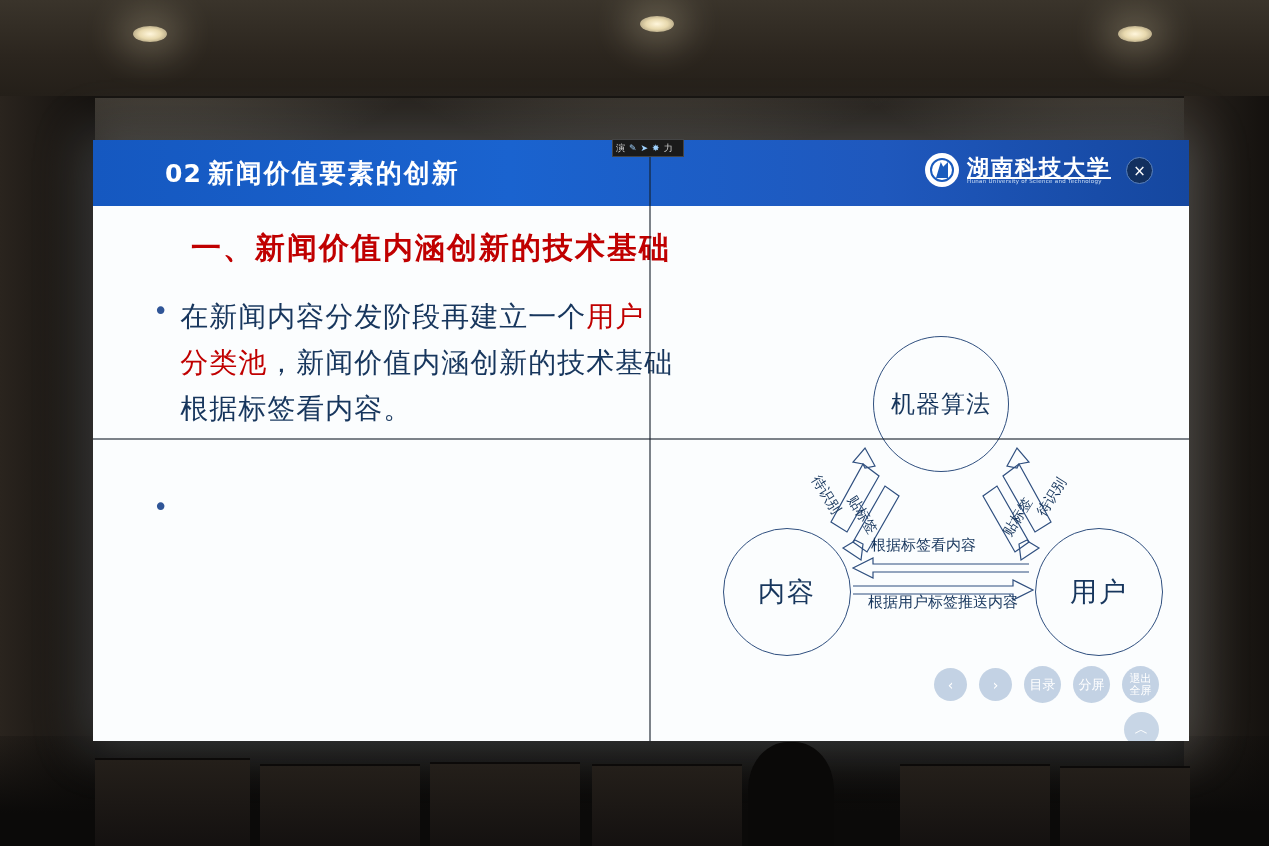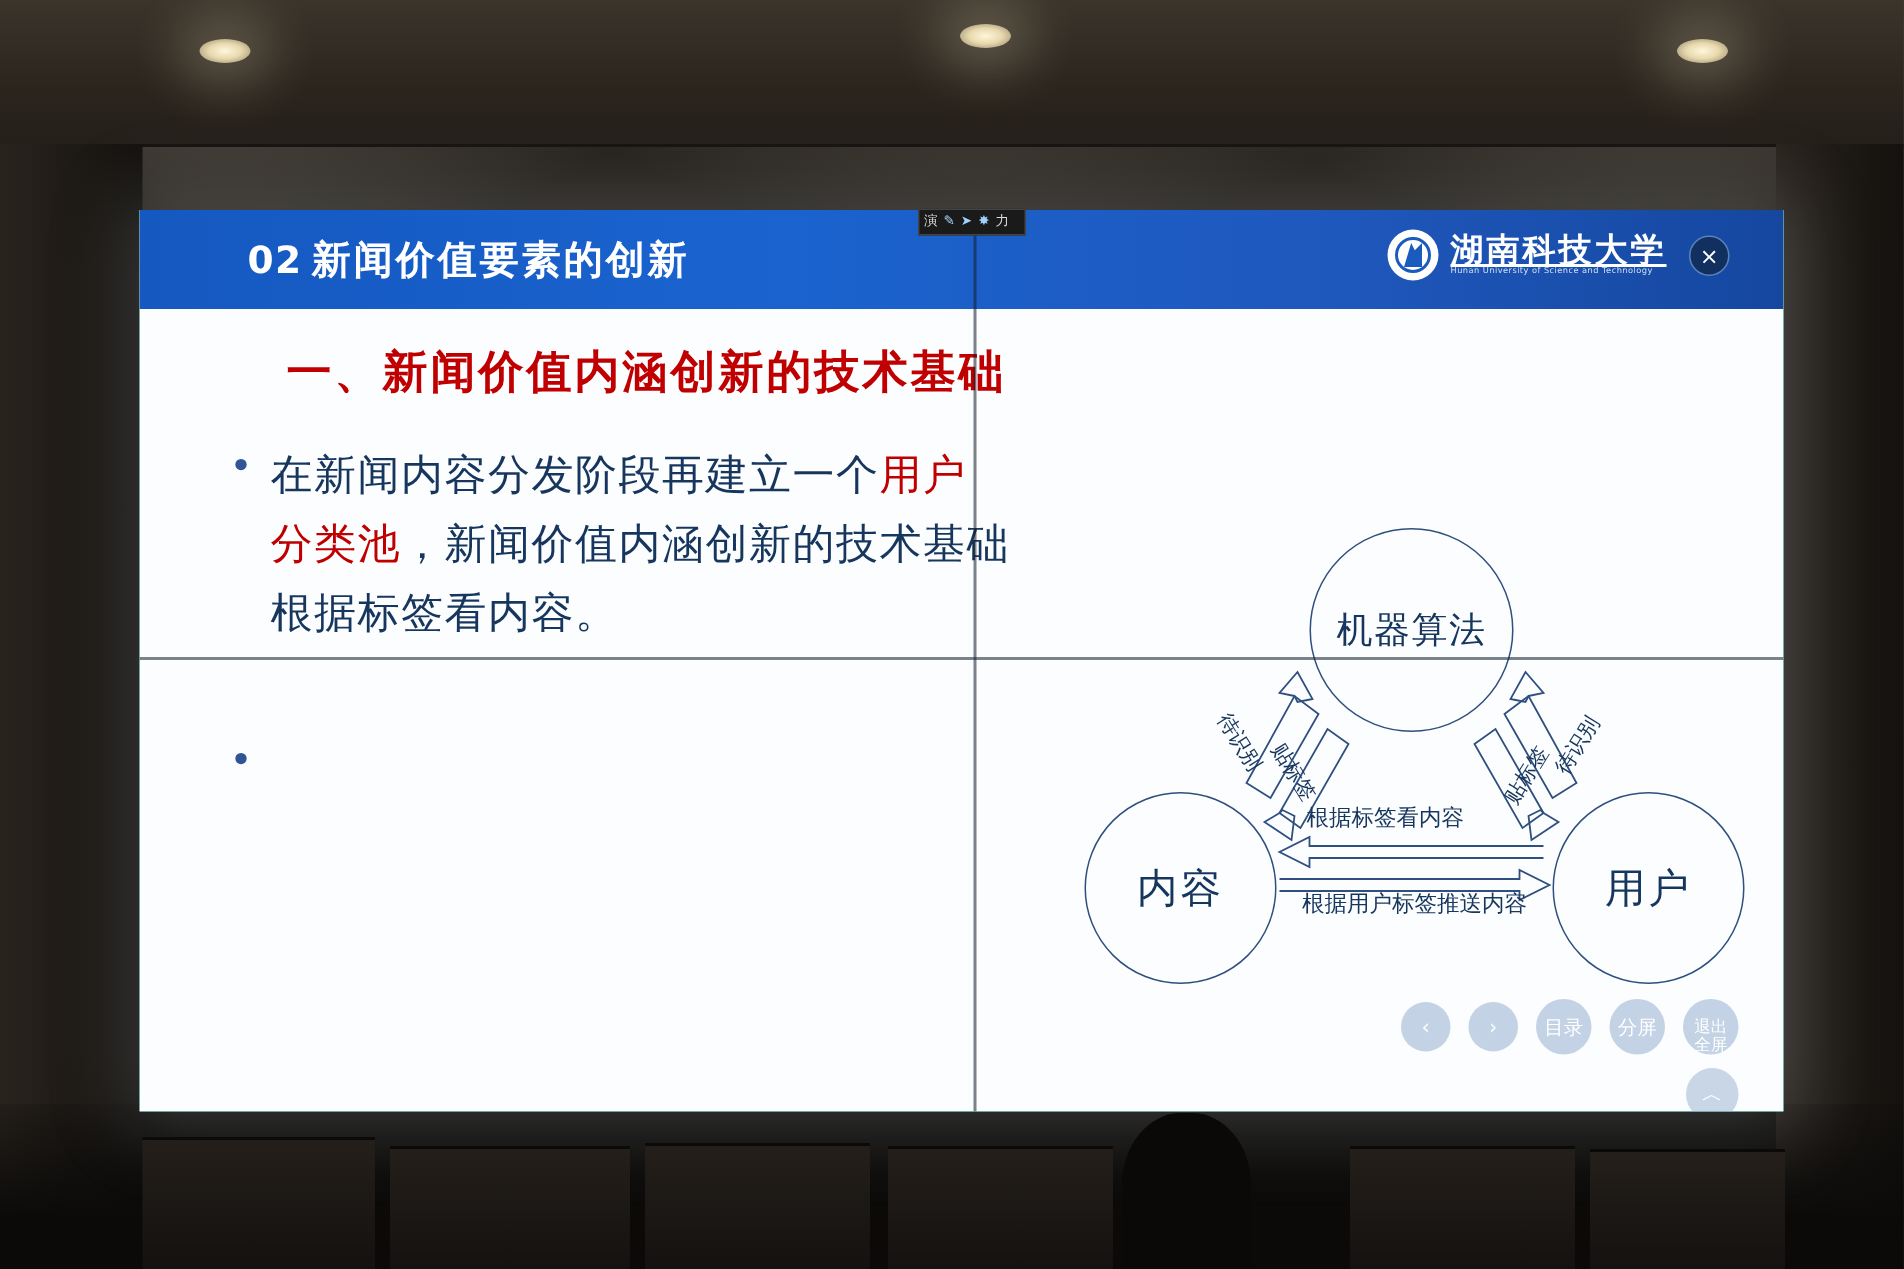--- a/index.html
+++ b/index.html
@@ -51,21 +51,21 @@
     background: linear-gradient(180deg, rgba(10,9,8,0.2), #0b0a09 70%);
   }
 
   
   #screen {
     position: absolute;
     left: 93px;
     top: 140px;
     width: 1096px;
     height: 601px;
-    background: #5eead4;
+    background: #1d4ed8;
     box-shadow: 0 0 48px 10px rgba(190,205,215,0.22);
     overflow: hidden;
   }
   
   .seam-v {
     position: absolute;
     top: 0; bottom: 0;
     width: 2px;
     background: rgba(20,30,40,0.55);
     z-index: 60;
@@ -221,21 +221,21 @@
     position: absolute;
     border: 1.5px solid #2f4f7f;
     border-radius: 50%;
     display: flex;
     align-items: center;
     justify-content: center;
     color: #17365d;
     background: rgba(255,255,255,0.0);
   }
   #node-algo {
-    left: 160px; top: 16px;
+    left: 160px; top: 0px;
     width: 134px; height: 134px;
     font-size: 24px;
     letter-spacing: 1px;
     text-align: right;
   }
   #node-content {
     left: 10px; top: 192px;
     width: 126px; height: 126px;
     font-size: 27px;
     letter-spacing: 2px;
@@ -281,21 +281,20 @@
   }
   .ctrl-btn.wide {
     width: 37px; height: 37px;
     font-size: 13px;
     letter-spacing: 0px;
   }
   .ctrl-btn.two-line {
     flex-direction: column;
     font-size: 11px;
     line-height: 12px;
-    justify-content: flex-end;
   }
   .ctrl-up {
     position: absolute;
     right: 30px;
     bottom: -6px;
     width: 35px; height: 35px;
     border-radius: 50%;
     background: rgba(150,175,205,0.5);
     color: #fff;
     display: flex; align-items: center; justify-content: center;

